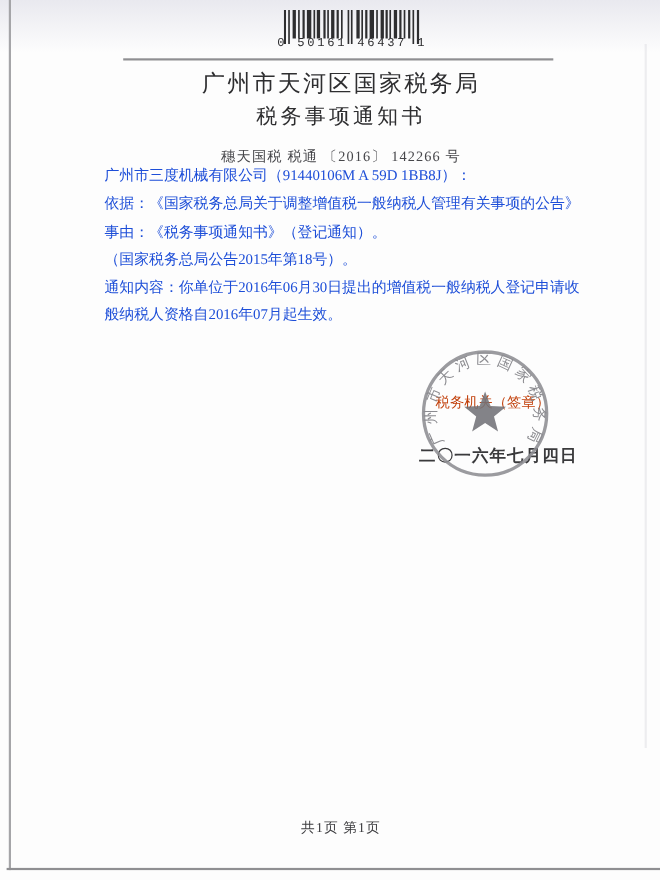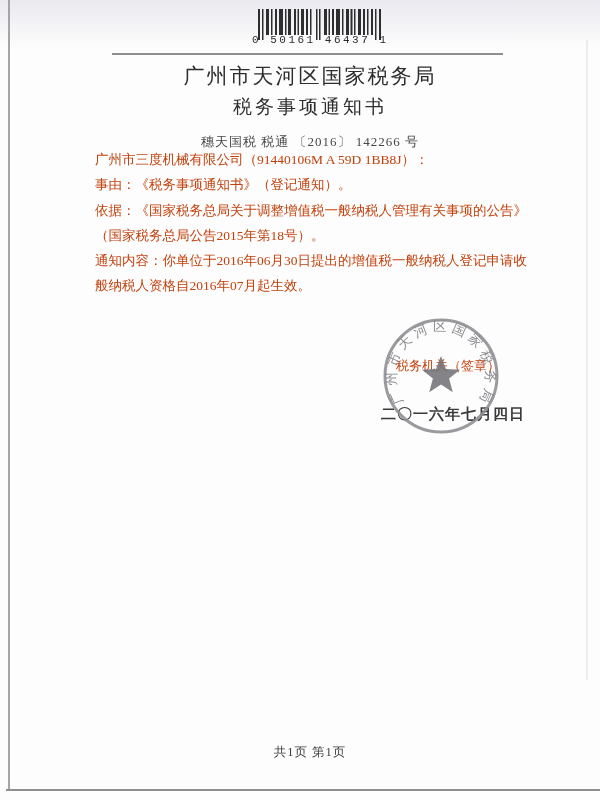--- a/index.html
+++ b/index.html
@@ -25,21 +25,21 @@
     margin-top:-6px;background:transparent;
   }
 
   .hrule{position:absolute;left:112px;top:53px;width:391px;height:2px;background:#8f8f92;}
 
   .title-block{position:absolute;left:0;top:62px;width:620px;text-align:center;color:#2e2e30;}
   .authority{font-size:21px;letter-spacing:2px;line-height:28px;}
   .doc-title{font-size:19px;letter-spacing:3px;line-height:26px;margin-top:4px;}
   .doc-number{font-size:13px;letter-spacing:1px;color:#46464a;margin-top:13px;}
 
-  .body-block{position:absolute;left:95px;top:147px;width:430px;color:#c2410c;
+  .body-block{position:absolute;left:95px;top:147px;width:430px;color:#1d4ed8;
     font-size:13.5px;line-height:25.3px;}
   .body-line{white-space:nowrap;}
 
   .sig-label{position:absolute;left:384px;top:357px;width:128px;text-align:center;
     font-size:13px;color:#c2410c;white-space:nowrap;}
   .sig-date{position:absolute;left:381px;top:405px;width:132px;text-align:center;
     font-size:15px;letter-spacing:1px;color:#3a3a3c;white-space:nowrap;font-weight:bold;}
   .seal{position:absolute;left:379px;top:314px;width:124px;height:124px;opacity:.88;}
 
   .footer{position:absolute;left:0;top:744px;width:620px;text-align:center;
@@ -93,22 +93,22 @@
 <div class="hrule"></div>
 
 <div class="title-block">
   <div class="authority">广州市天河区国家税务局</div>
   <div class="doc-title">税务事项通知书</div>
   <div class="doc-number">穗天国税 税通 〔2016〕 142266 号</div>
 </div>
 
 <div class="body-block">
   <div class="body-line">广州市三度机械有限公司（91440106M A 59D 1BB8J）：</div>
+  <div class="body-line">依据：《国家税务总局关于调整增值税一般纳税人管理有关事项的公告》</div>
   <div class="body-line">事由：《税务事项通知书》（登记通知）。</div>
-  <div class="body-line">依据：《国家税务总局关于调整增值税一般纳税人管理有关事项的公告》</div>
   <div class="body-line">（国家税务总局公告2015年第18号）。</div>
   <div class="body-line">通知内容：你单位于2016年06月30日提出的增值税一般纳税人登记申请收</div>
   <div class="body-line">般纳税人资格自2016年07月起生效。</div>
 </div>
 
 <div class="sig-label">税务机关（签章）</div>
 <div class="sig-date">二〇一六年七月四日</div>
 
 <svg class="seal" viewBox="0 0 124 124">
   <circle cx="62" cy="62" r="56" fill="none" stroke-width="3" stroke="#8e8e93"></circle>

